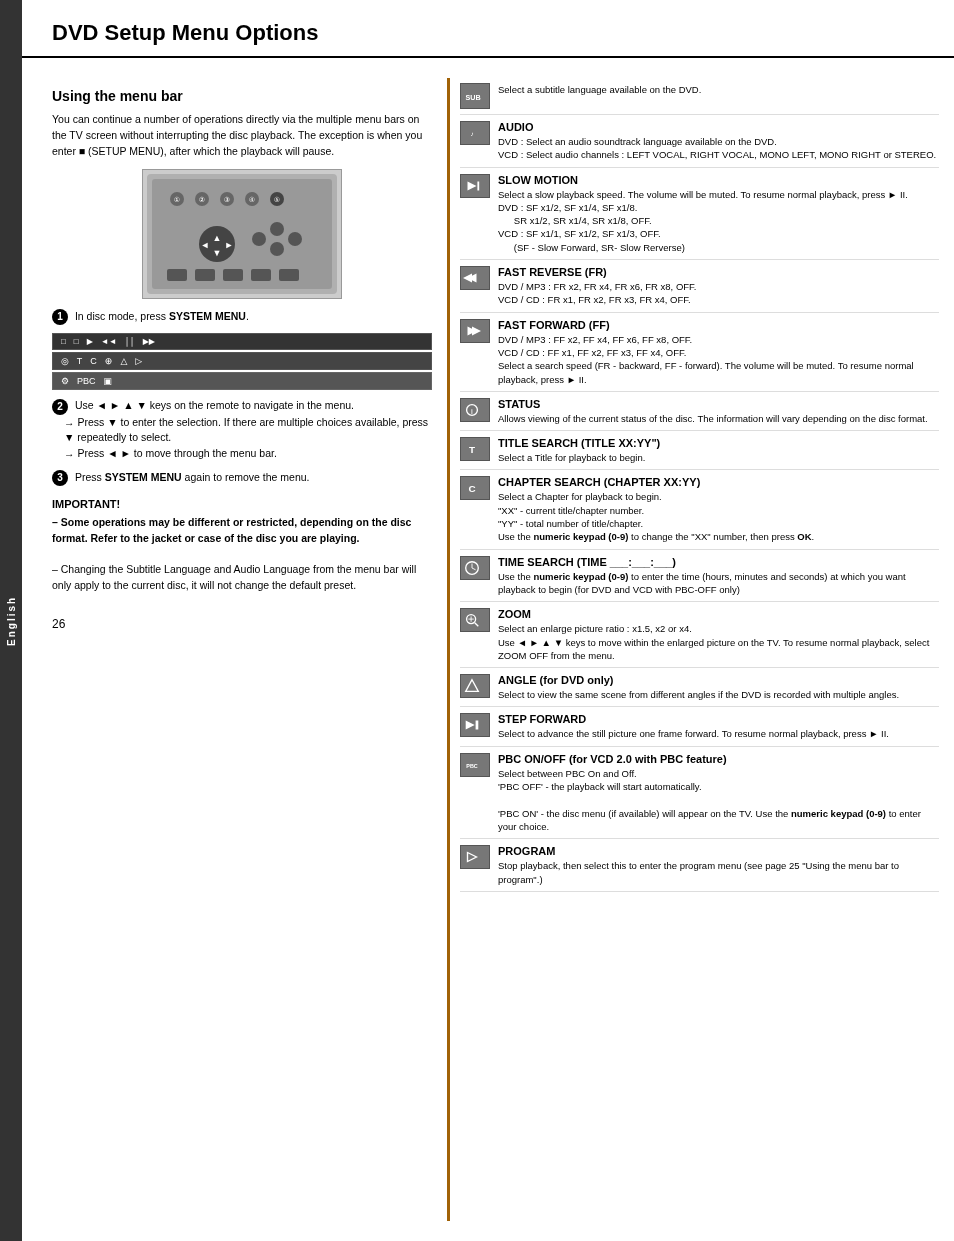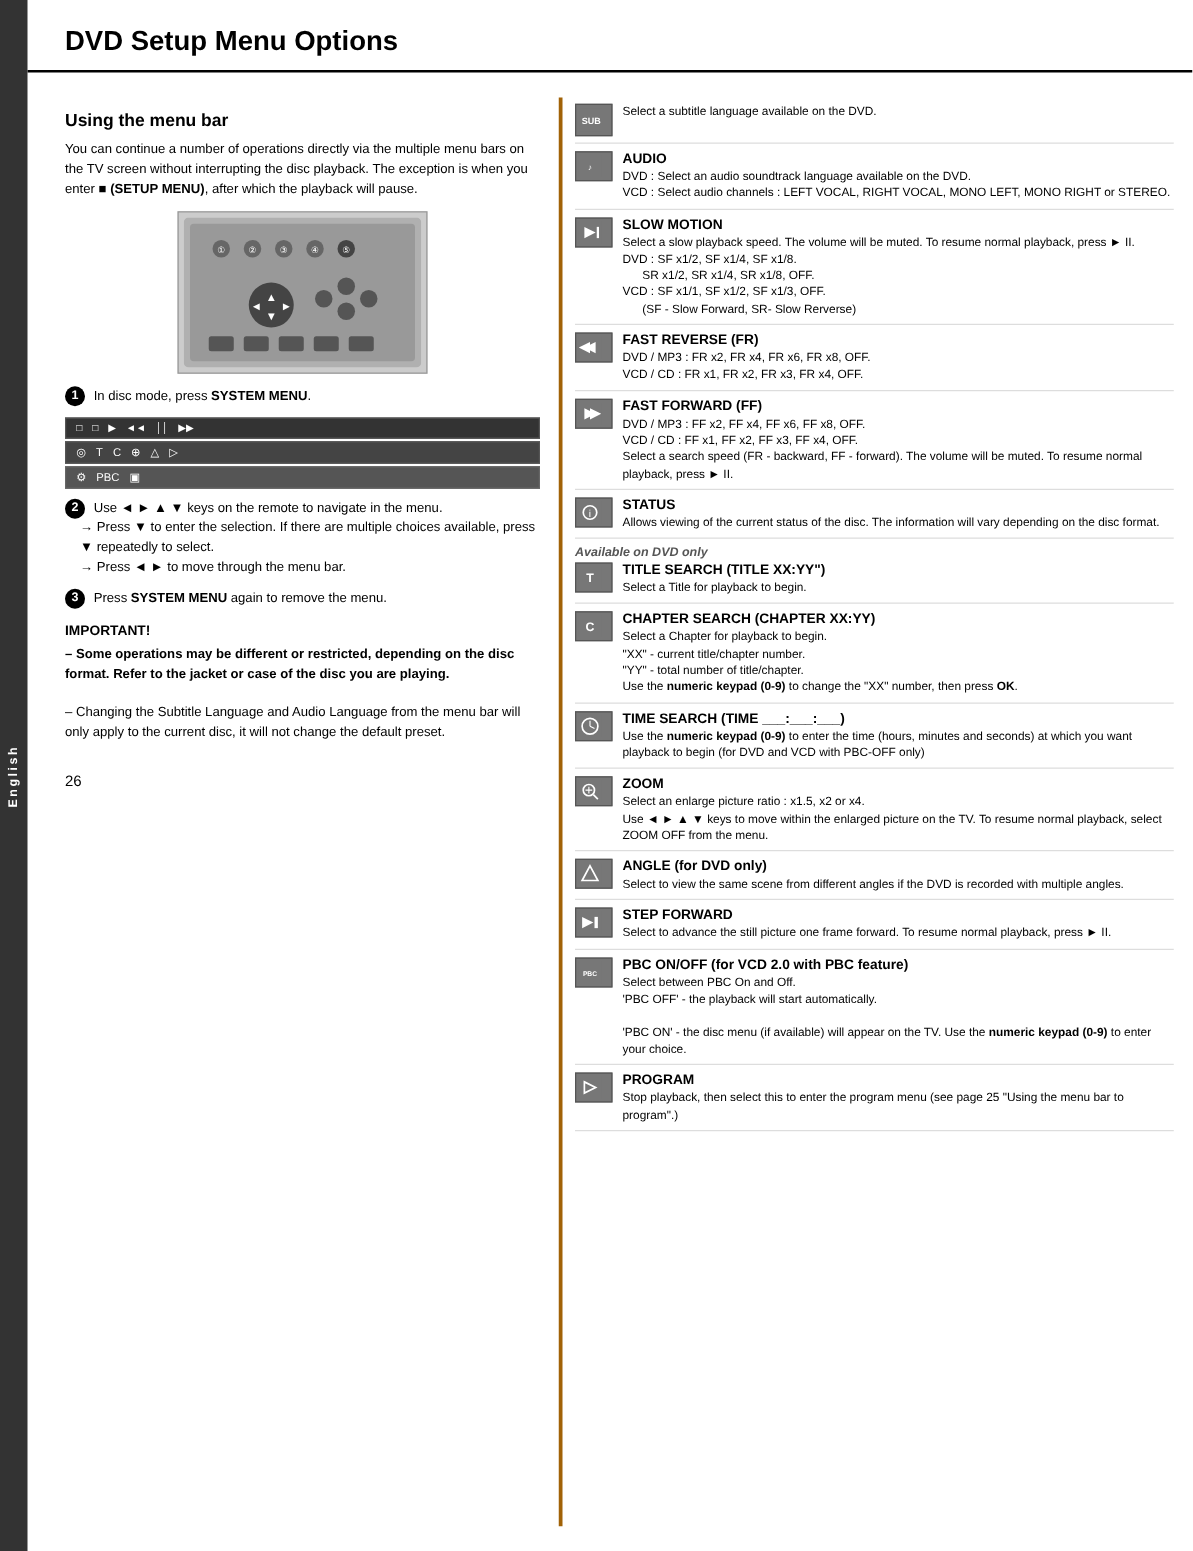--- a/index.html
+++ b/index.html
@@ -72,21 +72,21 @@
       margin-bottom: 8px;
     }
 
     .left-col p {
       font-size: 10.5px;
       line-height: 1.5;
       margin-bottom: 8px;
     }
 
     .left-col p strong {
-      font-weight: bold;
+      font-weight: normal;
     }
 
     
     .remote-image {
       width: 200px;
       height: 130px;
       background: #ccc;
       margin: 10px auto;
       border: 1px solid #999;
       position: relative;
@@ -454,21 +454,20 @@
             </svg>
           </div>
           <div class="menu-item-content">
             <div class="menu-item-title">STATUS</div>
             <div class="menu-item-desc">
               Allows viewing of the current status of the disc. The information will vary depending on the disc format.
             </div>
           </div>
         </div>
 
-        <div class="section-header">Available on DVD only</div>
 
         <div class="menu-item">
           <div class="menu-item-icon" style="background:#777;">
             <svg viewBox="0 0 20 20" xmlns="http://www.w3.org/2000/svg">
               <rect width="20" height="20" fill="#777"></rect>
               <text x="10" y="14" text-anchor="middle" fill="white" font-size="11" font-weight="bold">T</text>
             </svg>
           </div>
           <div class="menu-item-content">
             <div class="menu-item-title">TITLE SEARCH (TITLE XX:YY")</div>

